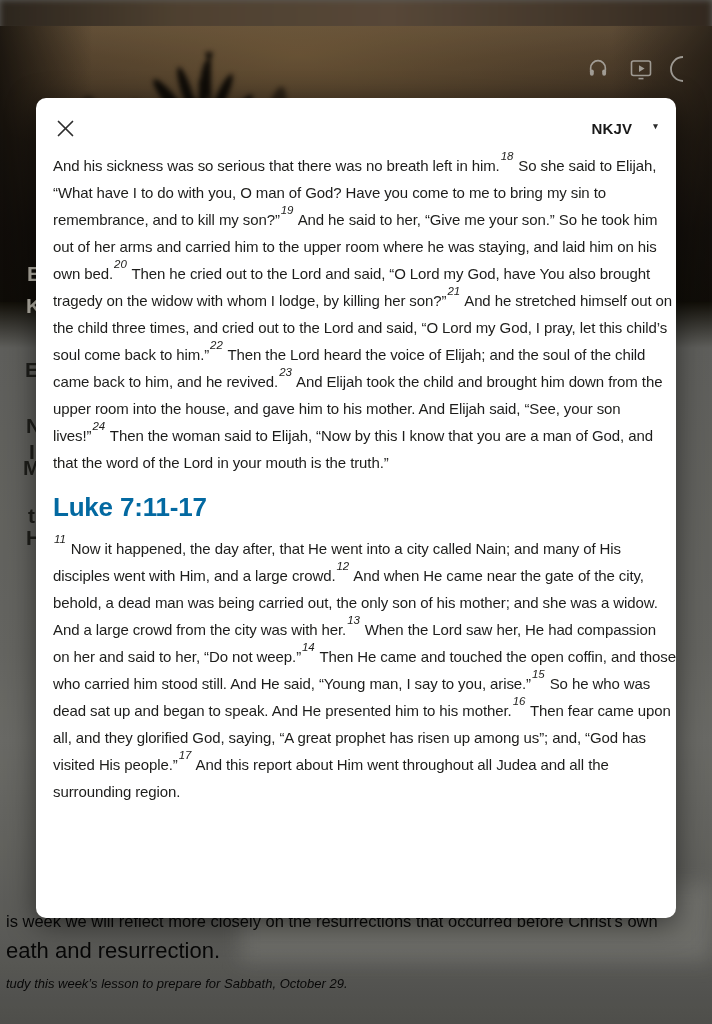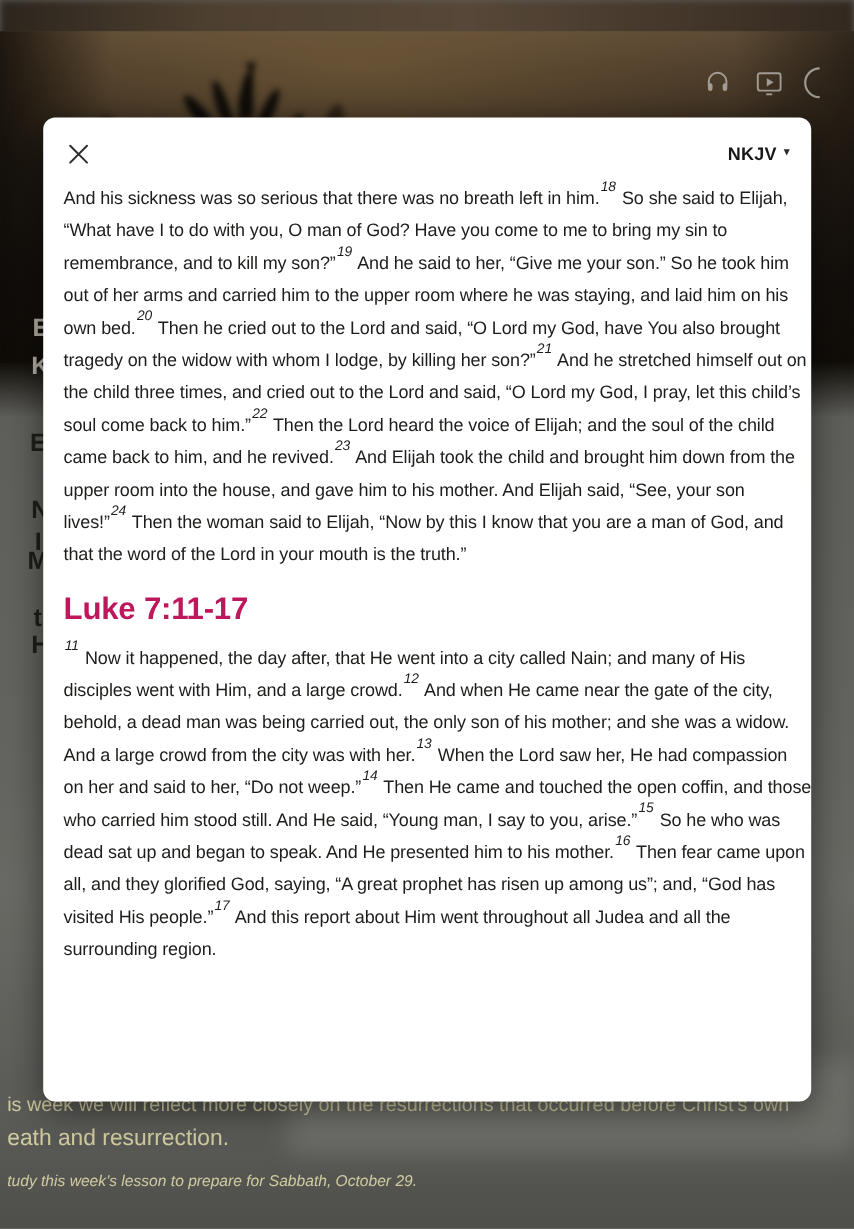--- a/index.html
+++ b/index.html
@@ -25,46 +25,46 @@
   .bg-glow{position:absolute;left:240px;top:884px;width:472px;height:78px;
     background:rgba(210,210,202,.22);filter:blur(10px);}
   .plants{position:absolute;left:0;top:26px;filter:blur(2.5px);}
   .bg-icons{position:absolute;top:0;left:0;width:712px;height:70px;}
   .bg-icon{position:absolute;opacity:.8;}
   .bg-icon svg{display:block;}
   .icon-headphones{left:587px;top:31px;}
   .icon-video{left:629px;top:31px;}
   .icon-arc{left:669px;top:29px;}
   
-  .bg-text{position:absolute;color:#fef9c3;white-space:nowrap;filter:blur(.4px);opacity:.92;}
+  .bg-text{position:absolute;color:#000000;white-space:nowrap;filter:blur(.4px);opacity:.92;}
   .bg-line1{left:6px;top:912px;font-size:16.5px;}
-  .bg-line2{left:6px;top:938px;font-size:19px;}
+  .bg-line2{left:6px;top:938px;font-size:22px;}
   .bg-line3{left:6px;top:976px;font-size:13px;font-style:italic;}
   
   .frag{position:absolute;font-weight:700;font-size:21px;color:#23231e;z-index:2;}
   .frag-light{color:#d3cfc2;}
   .f0{left:27px;top:262px;}  .f1{left:26px;top:294px;}
   .f2{left:25px;top:358px;}  .f3{left:26px;top:414px;}
   .f4{left:29px;top:440px;}  .f5{left:23px;top:456px;}
   .f6{left:28px;top:504px;}  .f7{left:26px;top:526px;}
   .scrim{position:absolute;inset:0;background:rgba(10,10,8,.15);z-index:3;}
   
   .modal{position:absolute;left:36px;top:98px;width:640px;height:820px;z-index:10;
     background:#ffffff;border-radius:10px;overflow:hidden;
     box-shadow:0 6px 28px rgba(0,0,0,.5);}
   .modal-header{display:flex;justify-content:space-between;align-items:center;
     padding:15px 18px 0 19px;height:30px;}
   .close-btn{all:unset;cursor:pointer;display:flex;align-items:center;}
-  .version-btn{all:unset;cursor:pointer;display:flex;align-items:flex-start;gap:6px;
+  .version-btn{all:unset;cursor:pointer;display:flex;align-items:flex-start;gap:21px;
     font-size:15px;font-weight:600;color:#191919;letter-spacing:.2px;}
   .caret{font-size:9px;color:#2b2b2b;transform:translateY(1px);}
   .modal-content{padding:9px 0 0 17px;font-size:15px;line-height:27px;
     color:#1d1d1b;letter-spacing:-.1px;}
   .modal-content p{margin:0;}
-  .modal-content h2{font-size:26px;line-height:32px;font-weight:700;color:#be185d;
+  .modal-content h2{font-size:26px;line-height:32px;font-weight:700;color:#0369a1;
     margin:15px 0 12px;letter-spacing:-.2px;}
   sup.verse{font-style:italic;font-size:11.5px;position:relative;top:-5.5px;
     line-height:0;padding:0 1px;}
 </style>
 </head>
 <body>
 
 <div class="bg">
   <div class="bg-top"></div>
 

